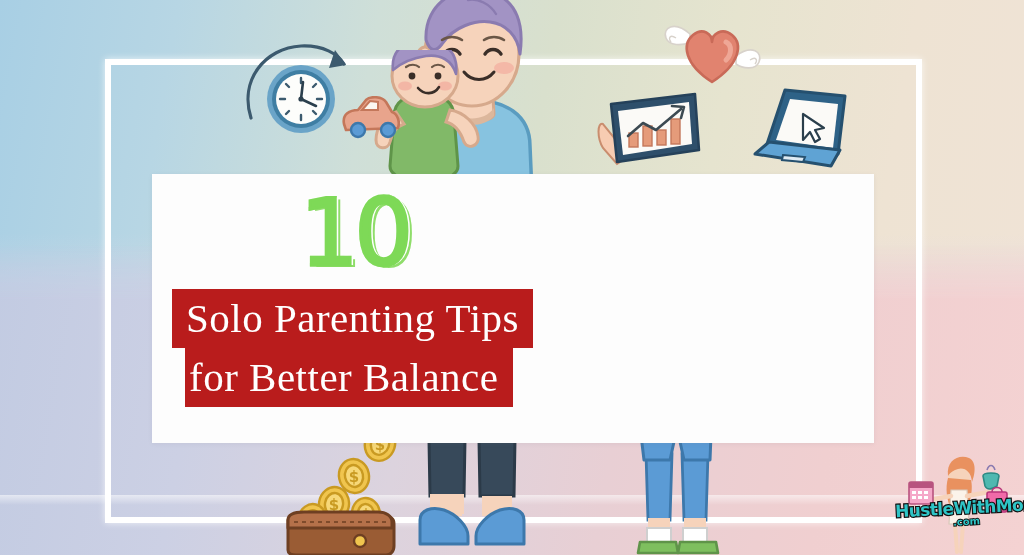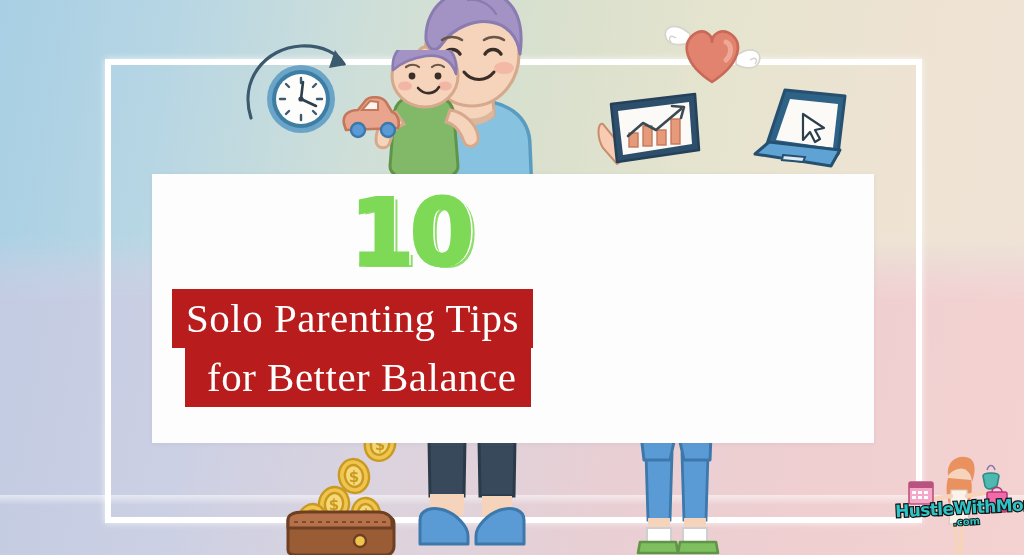--- a/index.html
+++ b/index.html
@@ -57,23 +57,23 @@
   
   .card {
     position:absolute;
     left:152px; top:174px; width:722px; height:269px;
     background:#fdfdfd;
     box-shadow:0 1px 4px rgba(120,120,130,0.10);
   }
   
   .kicker {
     position:absolute; left:300px; top:188px; width:170px;
-    text-align:right;
+    text-align:left;
     font-family:"DejaVu Sans", sans-serif;
-    font-weight:700;
+    font-weight:400;
     font-size:92px;
     line-height:92px;
     letter-spacing:-4px;
     color:#7ed957;
     -webkit-text-stroke:3px #7ed957;
     text-shadow:
        3px  0px 0 #ffffff,
        5px  2px 0 #8fdd6a,
       -2px -2px 0 #ffffff;
   }
@@ -91,21 +91,21 @@
     display:block;
     background:#b91c1c;
     color:#ffffff;
     font-family:"Liberation Serif", serif;
     font-size:41px;
     line-height:59px;
     white-space:nowrap;
     letter-spacing:0.5px;
   }
   .title-line.l1 { padding:0 14px 0 14px; width:max-content; }
-  .title-line.l2 { padding:0 14px 0 22px; width:max-content; margin-left:13px; }
+  .title-line.l2 { padding:0 14px 0 4px; width:max-content; margin-left:13px; }
   
   .ill { position:absolute; }
   .clock { left:243px; top:40px; width:105px; height:100px; }
   .heart { left:660px; top:12px; width:105px; height:75px; }
   .tablet { left:595px; top:78px; width:110px; height:100px; }
   .laptop { left:745px; top:82px; width:110px; height:95px; }
   .parent { left:372px; top:-4px; width:200px; height:560px; }
   .toddler{ left:372px; top:50px; width:120px; height:130px; }
   .car    { left:340px; top:96px; width:62px; height:45px; }
   .school { left:600px; top:262px; width:145px; height:293px; }

